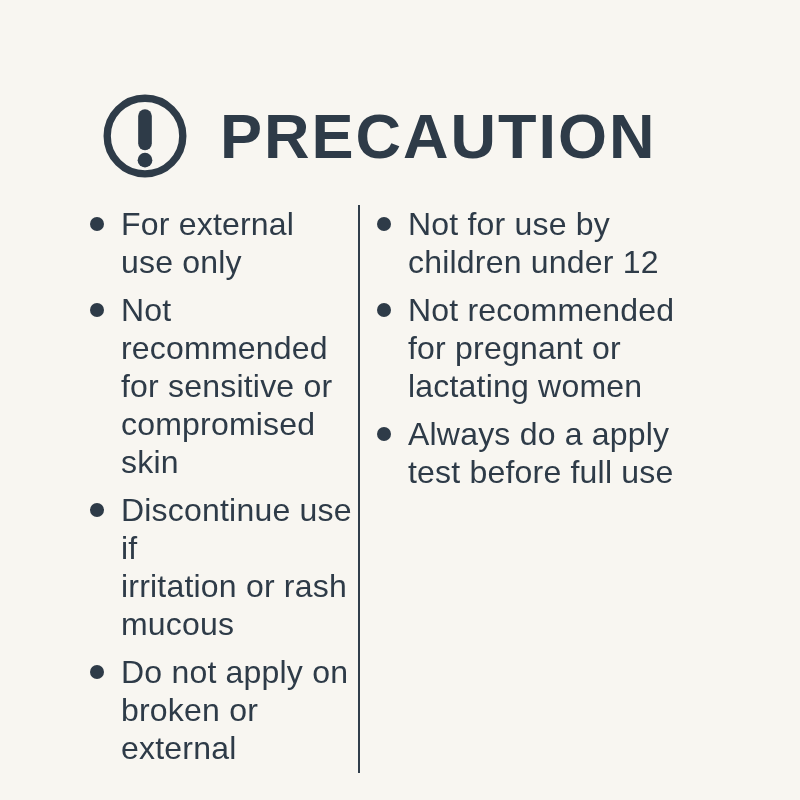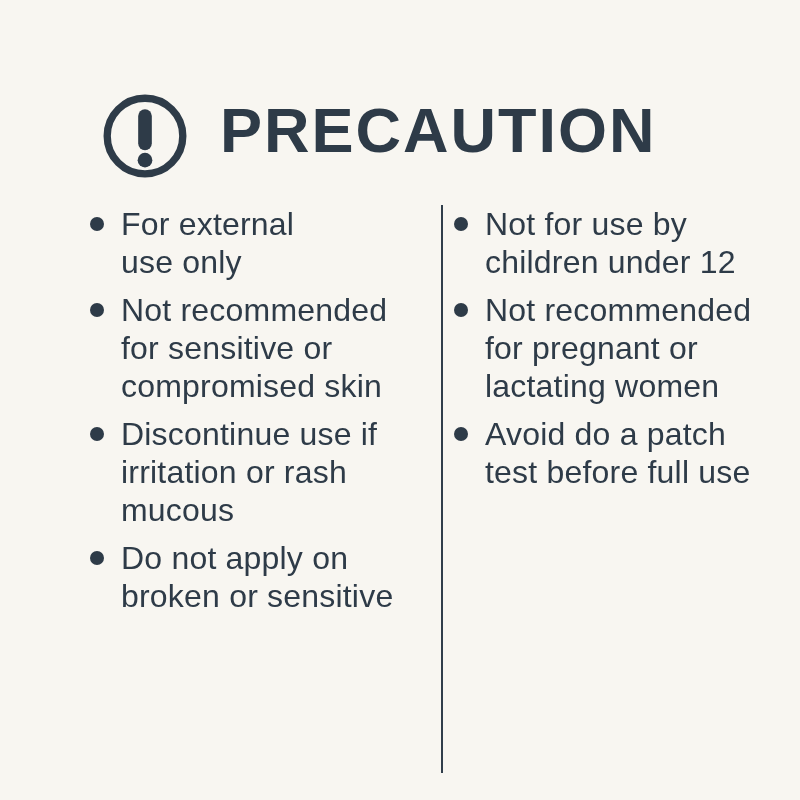--- a/index.html
+++ b/index.html
@@ -12,21 +12,21 @@
     overflow: hidden;
   }
   .page { position: absolute; inset: 0; }
 
   
   .header {
     position: absolute;
     left: 103px;
     top: 94px;
     display: flex;
-    align-items: flex-start;
+    align-items: center;
     gap: 33px;
   }
   .icon-wrap svg { display: block; }
   .title {
     font-size: 63px;
     font-weight: 700;
     letter-spacing: 2px;
     white-space: nowrap;
     color: #2e3b48;
   }
@@ -35,25 +35,25 @@
   .columns {
     position: absolute;
     left: 0;
     top: 205px;
     bottom: 27px;
     width: 100%;
     display: flex;
   }
   .col { list-style: none; }
   .col-left {
-    width: 443px;
+    width: 360px;
     padding-left: 90px;
     border-right: 2px solid #313e4b;
   }
-  .col-right { flex: 1; padding-left: 11px; }
+  .col-right { flex: 1; padding-left: 17px; }
 
   .bullet {
     display: flex;
     gap: 17px;
     margin-bottom: 10px;
     font-size: 32px;
     line-height: 38px;
   }
   .dot {
     width: 14px;
@@ -101,39 +101,39 @@
         <li class="bullet">
           <span class="dot"></span>
           <span class="bullet-text">Discontinue use if
 irritation or rash
 mucous</span>
         </li>
 
         <li class="bullet">
           <span class="dot"></span>
           <span class="bullet-text">Do not apply on
-broken or sensitive</span>
+broken or external</span>
         </li>
       </ul>
     <ul class="col col-right">
 
         <li class="bullet">
           <span class="dot"></span>
           <span class="bullet-text">Not for use by
 children under 12</span>
         </li>
 
         <li class="bullet">
           <span class="dot"></span>
           <span class="bullet-text">Not recommended
 for pregnant or
 lactating women</span>
         </li>
 
         <li class="bullet">
           <span class="dot"></span>
-          <span class="bullet-text">Avoid do a patch
+          <span class="bullet-text">Always do a apply
 test before full use</span>
         </li>
       </ul>
   </div>
 
 </div>
 
 </body></html>

